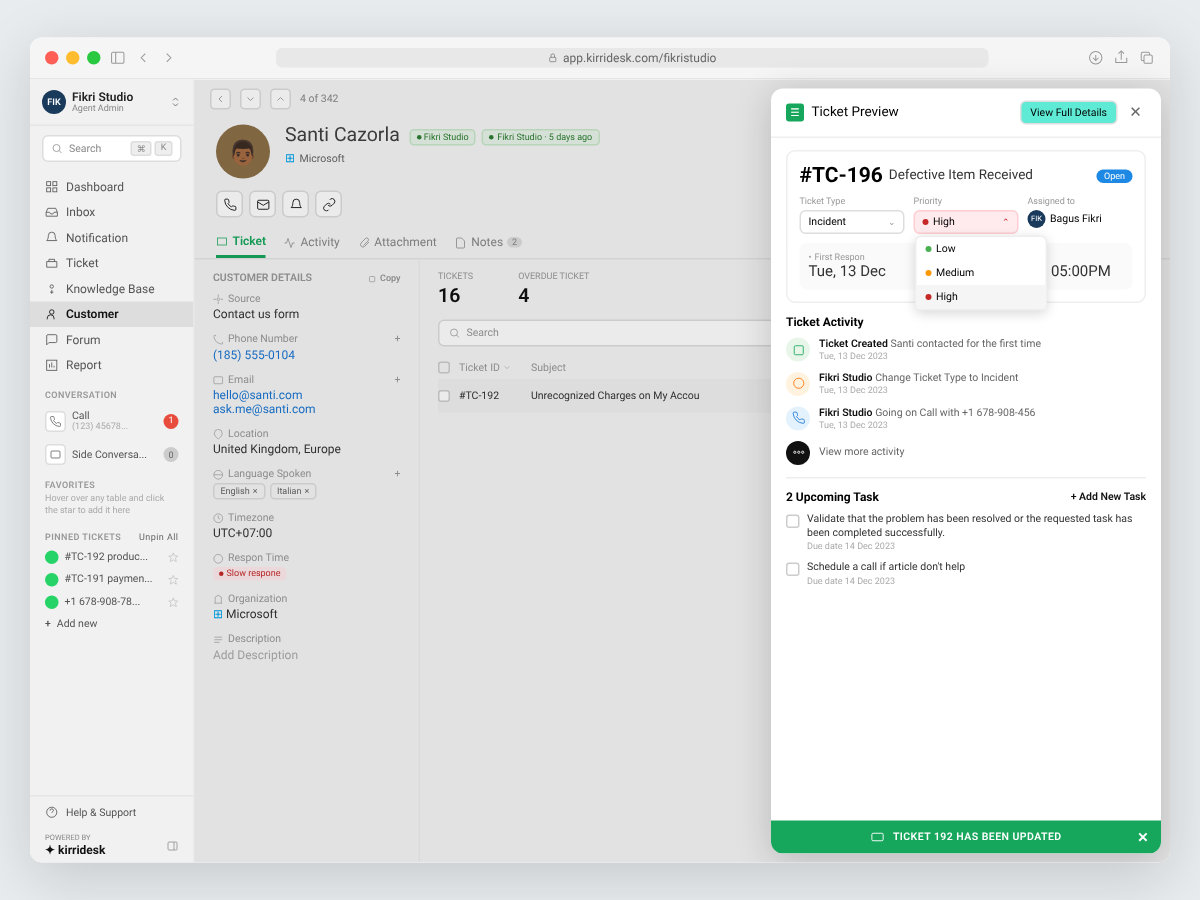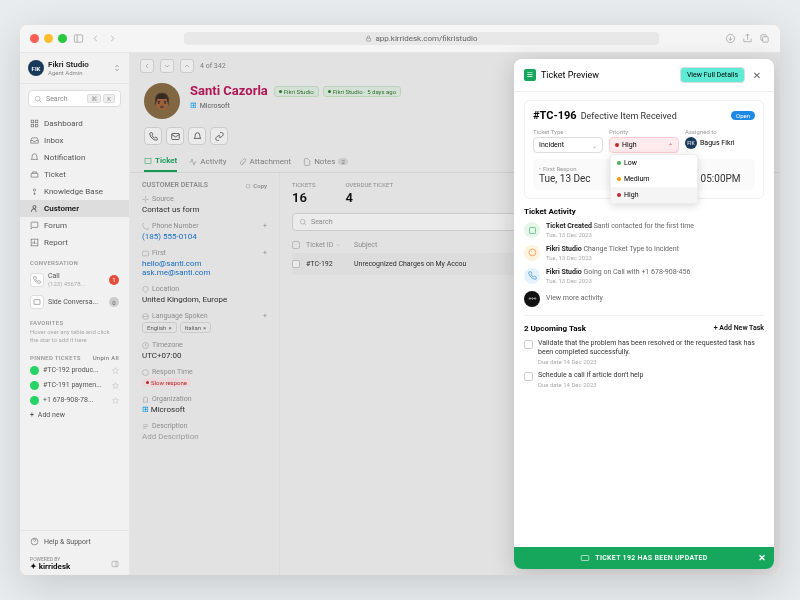--- a/index.html
+++ b/index.html
@@ -34,21 +34,21 @@
 .pin{display:flex;align-items:center;gap:4px;padding:3px 10px;font-size:7px}
 .wa{width:9px;height:9px;border-radius:50%;background:#25d366;display:flex;align-items:center;justify-content:center}
 .sb-foot{margin-top:auto;padding:6px 10px;border-top:1px solid #e5e5e5;font-size:7px}
 .powered{display:flex;align-items:center;gap:3px;padding:4px 10px;font-size:7px;color:#888}
 .main{flex:1;display:flex;flex-direction:column;background:#f6f6f6;overflow:hidden;position:relative}
 .overlay{position:absolute;inset:0;background:rgba(0,0,0,0.08);z-index:5}
 .topbar{display:flex;align-items:center;gap:6px;padding:6px 10px;font-size:7px;color:#888}
 .nav-btn{width:14px;height:14px;border:1px solid #ddd;border-radius:3px;display:flex;align-items:center;justify-content:center;background:#fff}
 .profile{display:flex;gap:10px;padding:4px 14px 8px;align-items:flex-start}
 .avatar{width:36px;height:36px;border-radius:50%;background:#8b6f47;display:flex;align-items:center;justify-content:center;font-size:16px}
-.pname{font-size:13px;font-weight:700;color:#be185d}
+.pname{font-size:13px;font-weight:400;color:#404040}
 .pmeta{display:flex;gap:4px;margin-top:2px}
 .chip{font-size:6px;padding:1px 4px;border-radius:3px;background:#e8f5e9;color:#2e7d32;border:1px solid #c8e6c9;display:inline-flex;align-items:center;gap:2px}
 .chip .cd{width:3px;height:3px;border-radius:50%;background:#2e7d32}
 .org{display:flex;align-items:center;gap:3px;font-size:7px;color:#666;margin-top:3px}
 .ms{color:#00a4ef;font-size:8px}
 .actions{display:flex;gap:4px;padding:0 14px 6px}
 .act{width:18px;height:18px;border:1px solid #ddd;border-radius:4px;background:#fff;display:flex;align-items:center;justify-content:center}
 .tabs{display:flex;gap:12px;padding:0 14px;border-bottom:1px solid #e5e5e5;font-size:8px}
 .tab{padding:5px 0;display:flex;align-items:center;gap:3px;color:#888;cursor:pointer}
 .tab.active{color:#16a75c;border-bottom:2px solid #16a75c;font-weight:600}
@@ -78,21 +78,21 @@
 .trow .cb{width:8px;height:8px;border:1px solid #ccc;border-radius:2px;background:#fff}
 .panel{position:absolute;top:34px;right:6px;bottom:6px;width:260px;background:#fff;border-radius:8px;box-shadow:0 4px 24px rgba(0,0,0,0.18);z-index:10;display:flex;flex-direction:column;overflow:hidden}
 .p-hd{display:flex;align-items:center;gap:5px;padding:8px 10px;border-bottom:1px solid #eee}
 .p-logo{width:12px;height:12px;background:#16a75c;border-radius:2px;display:flex;align-items:center;justify-content:center;color:#fff;font-size:7px}
 .p-title{font-weight:400;font-size:9px;flex:1}
 .vfd{font-size:7px;padding:3px 6px;border:1px solid #ddd;border-radius:4px;background:#5eead4}
 .close{width:14px;height:14px;display:flex;align-items:center;justify-content:center;cursor:pointer;font-size:10px;color:#666}
 .p-body{flex:1;padding:8px 10px;overflow-y:auto;font-size:8px}
 .card{border:1px solid #eee;border-radius:6px;padding:8px;margin-bottom:8px}
 .tc-hd{display:flex;align-items:center;gap:4px;margin-bottom:6px}
-.tc-id{font-weight:700;font-size:11px}
+.tc-id{font-weight:700;font-size:14px}
 .tc-sub{font-size:9px;color:#333}
 .open{margin-left:auto;background:#1e88e5;color:#fff;font-size:6px;padding:1px 5px;border-radius:7px}
 .meta{display:flex;gap:6px;margin-bottom:6px}
 .m-col{flex:1}
 .m-lbl{font-size:6px;color:#999;margin-bottom:2px}
 .sel{display:flex;align-items:center;gap:3px;padding:3px 5px;border:1px solid #ddd;border-radius:4px;font-size:7px;background:#fff;position:relative}
 .sel.pri{background:#ffebee;border-color:#ffcdd2}
 .caret{margin-left:auto;font-size:6px;color:#999}
 .caret.up{color:#c62828}
 .pri-dot{width:4px;height:4px;border-radius:50%;background:#c62828}
@@ -452,21 +452,21 @@
                 <span>Phone Number</span>
                 <span class="plus">+</span>
               </div>
               <div class="fld-val link">(185) 555-0104</div>
             </div>
           <div class="fld">
               <div class="fld-lbl">
                 <svg viewBox="0 0 24 24">
                   <rect x="2" y="4" width="20" height="16" rx="2"></rect>
                 </svg>
-                <span>First</span>
+                <span>Email</span>
                 <span class="plus">+</span>
               </div>
               <div class="fld-val link">hello@santi.com</div>
               <div class="fld-val link">ask.me@santi.com</div>
             </div>
           <div class="fld">
               <div class="fld-lbl">
                 <svg viewBox="0 0 24 24">
                   <path d="M21 10c0 7-9 13-9 13s-9-6-9-13a9 9 0 0 1 18 0z"></path>
                 </svg>

